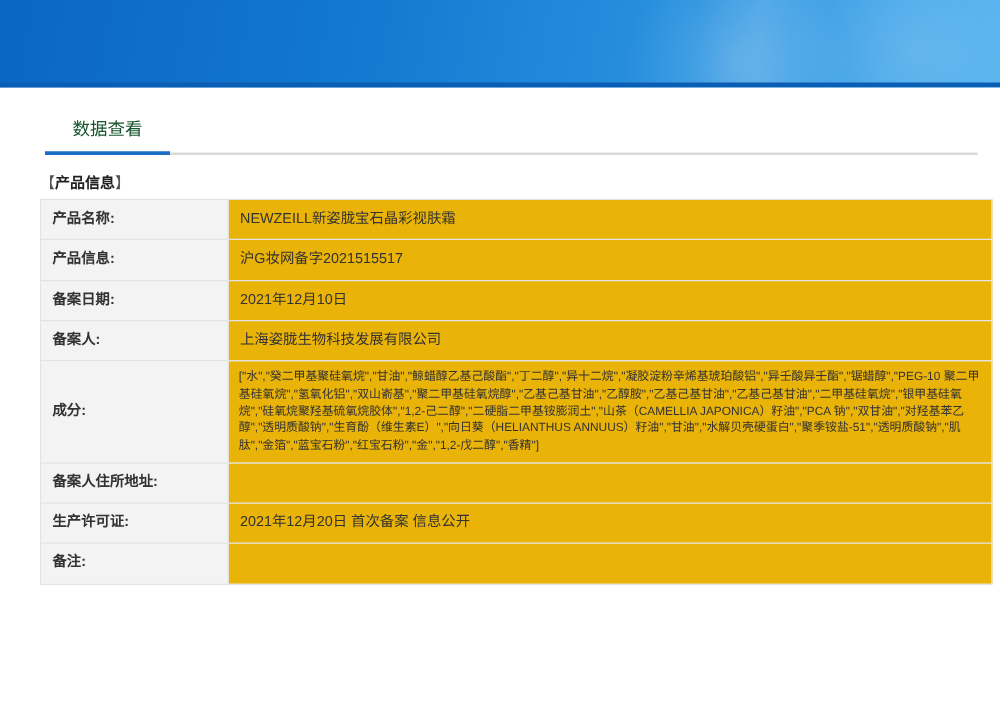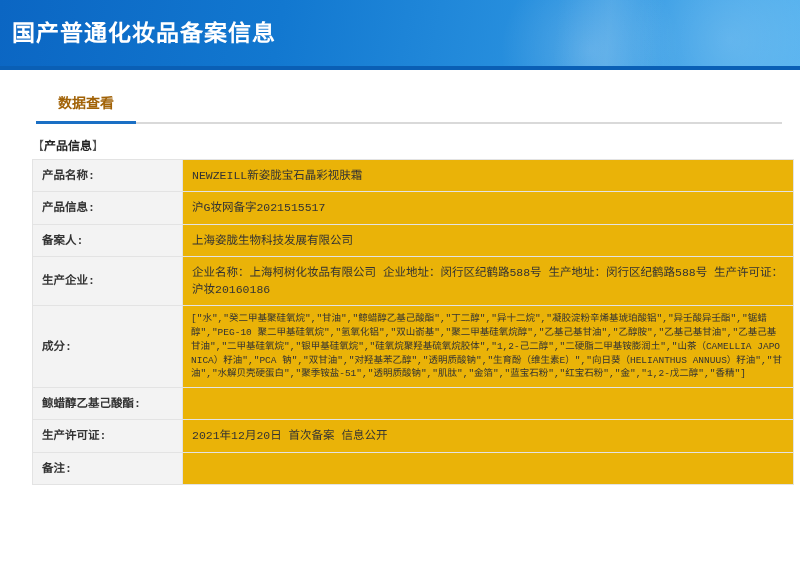--- a/index.html
+++ b/index.html
@@ -68,22 +68,22 @@
   
   .tabbar {
     margin: 18px 0 0 18px;
     border-bottom: 2px solid #d9d9d9;
     height: 36px;
     display: flex;
     align-items: flex-end;
   }
   .tab {
     font-size: 14px;
-    color: #a16207;
-    font-weight: bold;
+    color: #14532d;
+    font-weight: normal;
     padding: 0 22px 9px 22px;
     border-bottom: 3px solid #1a6fc4;
     margin-bottom: -2px;
     cursor: pointer;
   }
 
   
   .section-caption {
     margin: 12px 0 6px 14px;
     font-size: 12px;
@@ -101,21 +101,20 @@
     table-layout: fixed;
     border: 1px solid #dcdcdc;
   }
   table.info td {
     border: 1px solid #e3e3e3;
     padding: 7px 9px;
     font-size: 11.5px;
     line-height: 1.5;
     vertical-align: middle;
     color: #333;
-    font-family: Liberation Mono, monospace;
   }
   td.label {
     width: 150px;
     background: #f3f3f3;
     font-weight: bold;
     color: #333;
     font-size: 11.5px;
   }
   td.value {
     background: #eab308;
@@ -128,21 +127,20 @@
   }
   tr.empty td.value { height: 26px; }
 </style>
 </head>
 <body>
 
 <div class="header">
   <div class="glow1"></div>
   <div class="glow2"></div>
   <div class="streak"></div>
-  <div class="header-title">国产普通化妆品备案信息</div>
   <div class="header-underline"></div>
 </div>
 
 <div class="content">
 
   
   <div class="tabbar">
     <div class="tab">数据查看</div>
   </div>
 
@@ -156,33 +154,33 @@
     <tbody>
       <tr>
         <td class="label">产品名称:</td>
         <td class="value">NEWZEILL新姿胧宝石晶彩视肤霜</td>
       </tr>
       <tr>
         <td class="label">产品信息:</td>
         <td class="value">沪G妆网备字2021515517</td>
       </tr>
       <tr>
+        <td class="label">备案日期:</td>
+        <td class="value">2021年12月10日</td>
+      </tr>
+      <tr>
         <td class="label">备案人:</td>
         <td class="value">上海姿胧生物科技发展有限公司</td>
       </tr>
       <tr>
-        <td class="label">生产企业:</td>
-        <td class="value">企业名称：上海柯树化妆品有限公司 企业地址：闵行区纪鹤路588号 生产地址：闵行区纪鹤路588号 生产许可证：沪妆20160186</td>
-      </tr>
-      <tr>
         <td class="label">成分:</td>
         <td class="value ing">["水","癸二甲基聚硅氧烷","甘油","鲸蜡醇乙基己酸酯","丁二醇","异十二烷","凝胶淀粉辛烯基琥珀酸铝","异壬酸异壬酯","锯蜡醇","PEG-10 聚二甲基硅氧烷","氢氧化铝","双山嵛基","聚二甲基硅氧烷醇","乙基己基甘油","乙醇胺","乙基己基甘油","乙基己基甘油","二甲基硅氧烷","银甲基硅氧烷","硅氧烷聚羟基硫氧烷胶体","1,2-己二醇","二硬脂二甲基铵膨润土","山茶（CAMELLIA JAPONICA）籽油","PCA 钠","双甘油","对羟基苯乙醇","透明质酸钠","生育酚（维生素E）","向日葵（HELIANTHUS ANNUUS）籽油","甘油","水解贝壳硬蛋白","聚季铵盐-51","透明质酸钠","肌肽","金箔","蓝宝石粉","红宝石粉","金","1,2-戊二醇","香精"]</td>
       </tr>
       <tr class="empty">
-        <td class="label">鲸蜡醇乙基己酸酯:</td>
+        <td class="label">备案人住所地址:</td>
         <td class="value"></td>
       </tr>
       <tr>
         <td class="label">生产许可证:</td>
         <td class="value">2021年12月20日 首次备案 信息公开</td>
       </tr>
       <tr class="empty">
         <td class="label">备注:</td>
         <td class="value"></td>
       </tr>

